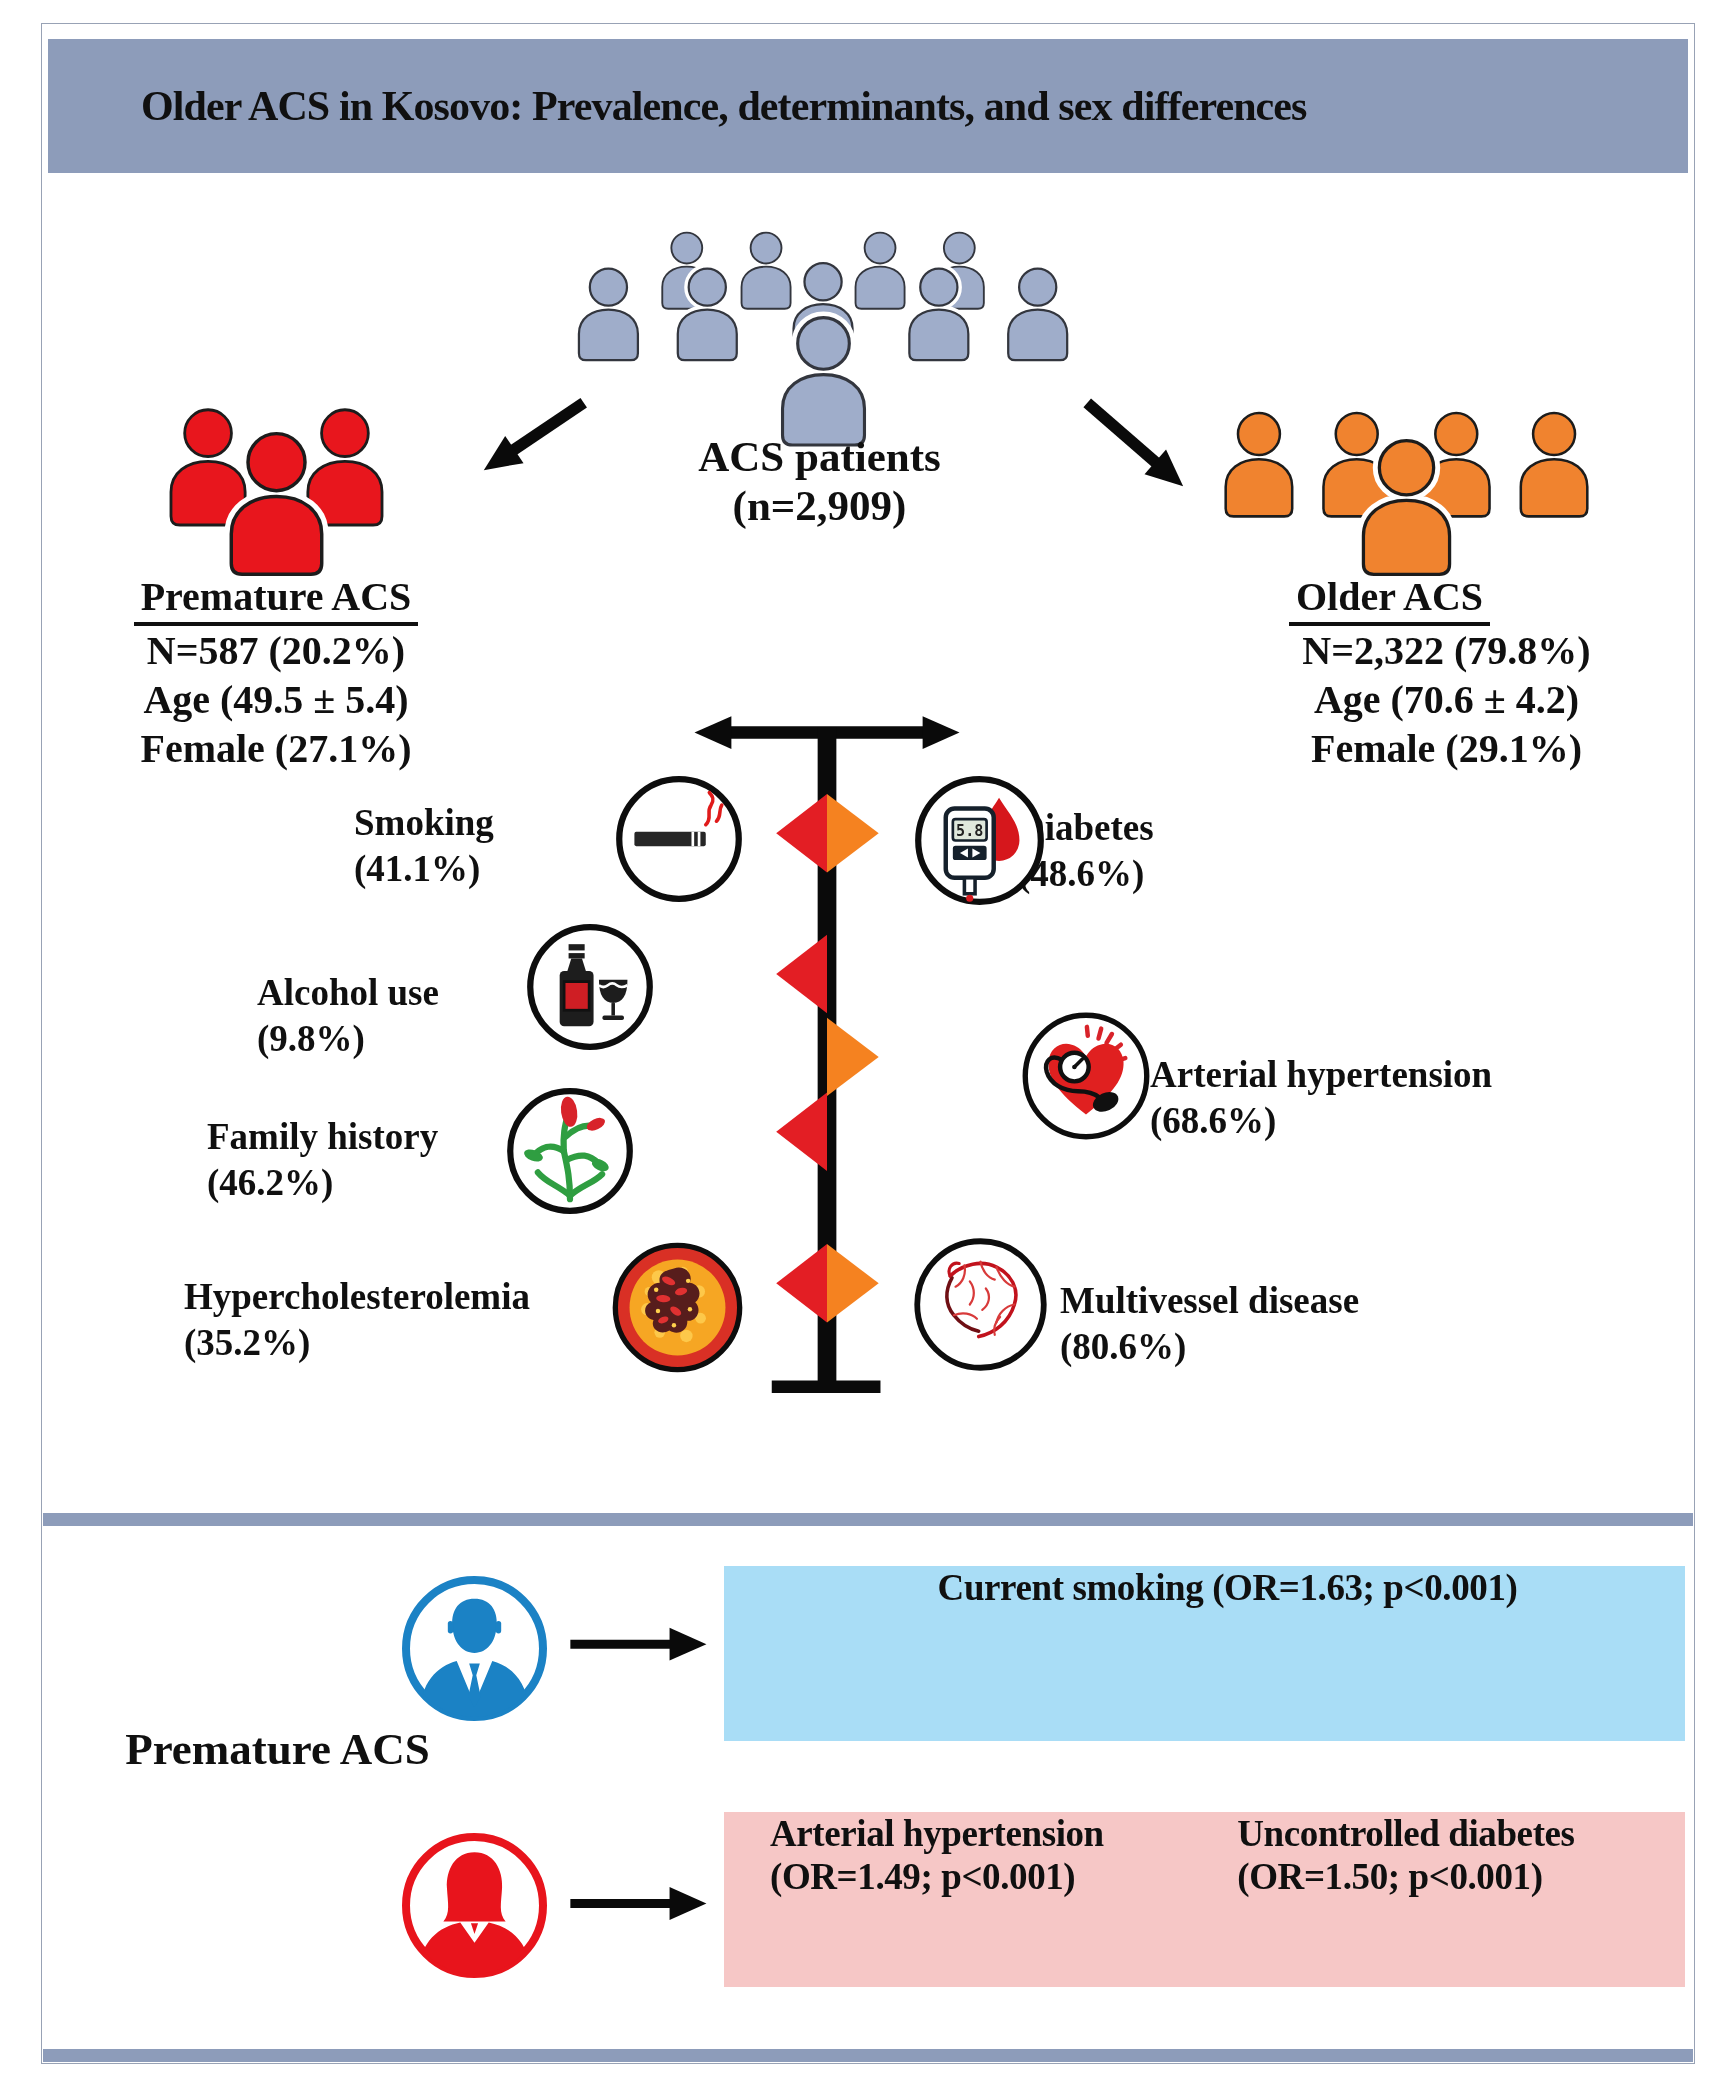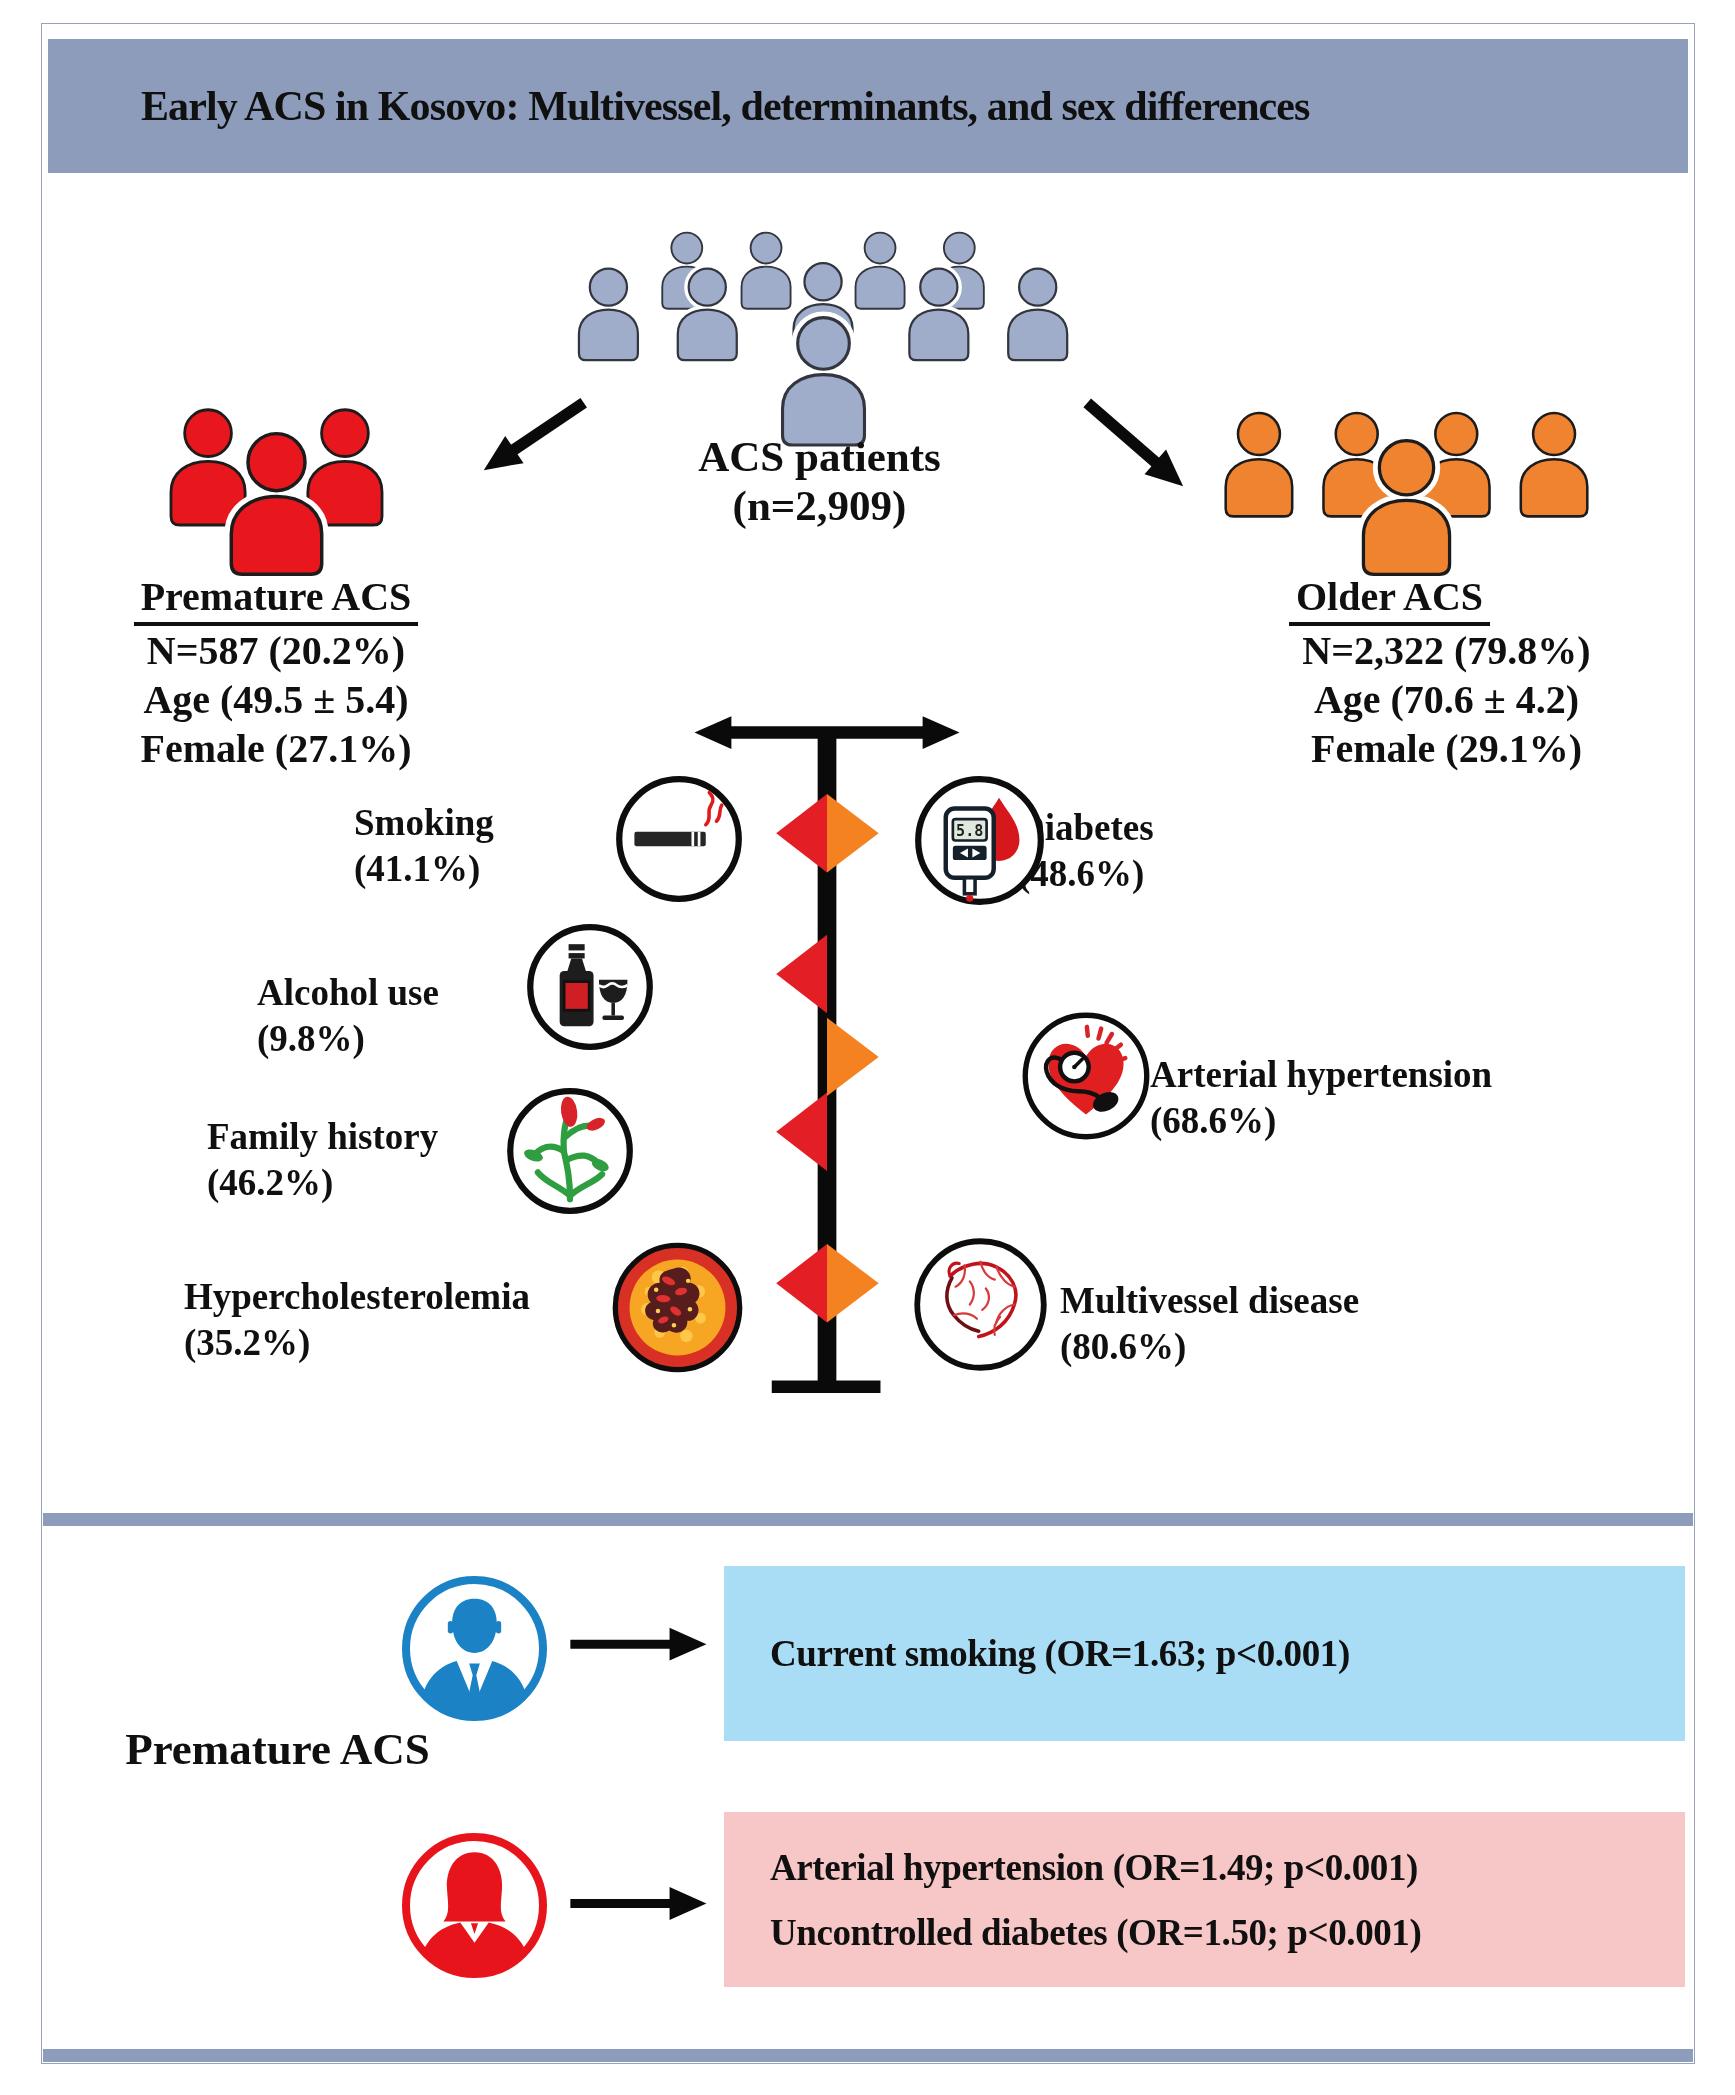--- a/index.html
+++ b/index.html
@@ -27,42 +27,42 @@
   .lbl-smoking{left:354px;top:800px;width:276px;}
   .lbl-alcohol{left:257px;top:950px;width:276px;margin-top:20px;}
   .lbl-family{left:207px;top:1114px;width:312px;}
   .lbl-hchol{left:184px;top:1274px;width:414px;}
   .lbl-diabetes{left:1018px;top:805px;width:267px;}
   .lbl-hyper{left:1150px;top:1052px;width:410px;}
   .lbl-multi{left:1060px;top:1278px;width:365px;}
 
   .overlay{left:0;top:0;pointer-events:none;}
 
-  .or-box{display:flex;flex-direction:column;justify-content:center;gap:25px;
+  .or-box{display:flex;flex-direction:row;justify-content:center;gap:25px;
           padding-left:46px;box-sizing:border-box;font-size:37px;letter-spacing:-0.4px;}
   .box-blue{left:724px;top:1566px;width:961px;height:175px;background:#a9ddf6;}
   .box-pink{left:724px;top:1812px;width:961px;height:175px;background:#f6c7c6;gap:22px;}
   .bottom-label{left:86px;top:1723px;width:383px;text-align:center;font-size:45px;}
 </style>
 </head>
 <body>
 
 <div class="canvas">
 
   <svg width="0" height="0" style="position:absolute" aria-hidden="true">
     <symbol id="person" viewBox="0 0 132 150">
       <circle cx="66" cy="33" r="29"></circle>
       <path d="M66 68 C40 68 20 82 20 106 L20 136 Q20 147 31 147 L101 147 Q112 147 112 136 L112 106 C112 82 92 68 66 68 Z"></path>
     </symbol>
   </svg>
 
   <div class="abs frame"></div>
 
   <div class="abs title-bar">
-    <div class="title">Early ACS in Kosovo: Multivessel, determinants, and sex differences</div>
+    <div class="title">Older ACS in Kosovo: Prevalence, determinants, and sex differences</div>
   </div>
 
   <svg class="abs overlay" width="1736" height="2096" viewBox="0 0 1948 2352">
     <defs>
       <marker id="arrowhead" viewBox="0 0 40 40" refX="20" refY="20" markerUnits="userSpaceOnUse" markerWidth="46" markerHeight="46" orient="auto-start-reverse">
         <path d="M2 4 L38 20 L2 36 Z" fill="#0a0a0a"></path>
       </marker>
     </defs>
     <g>
       <line x1="655" y1="452" x2="560" y2="516" stroke="#0a0a0a" stroke-width="13" marker-end="url(#arrowhead)"></line>

